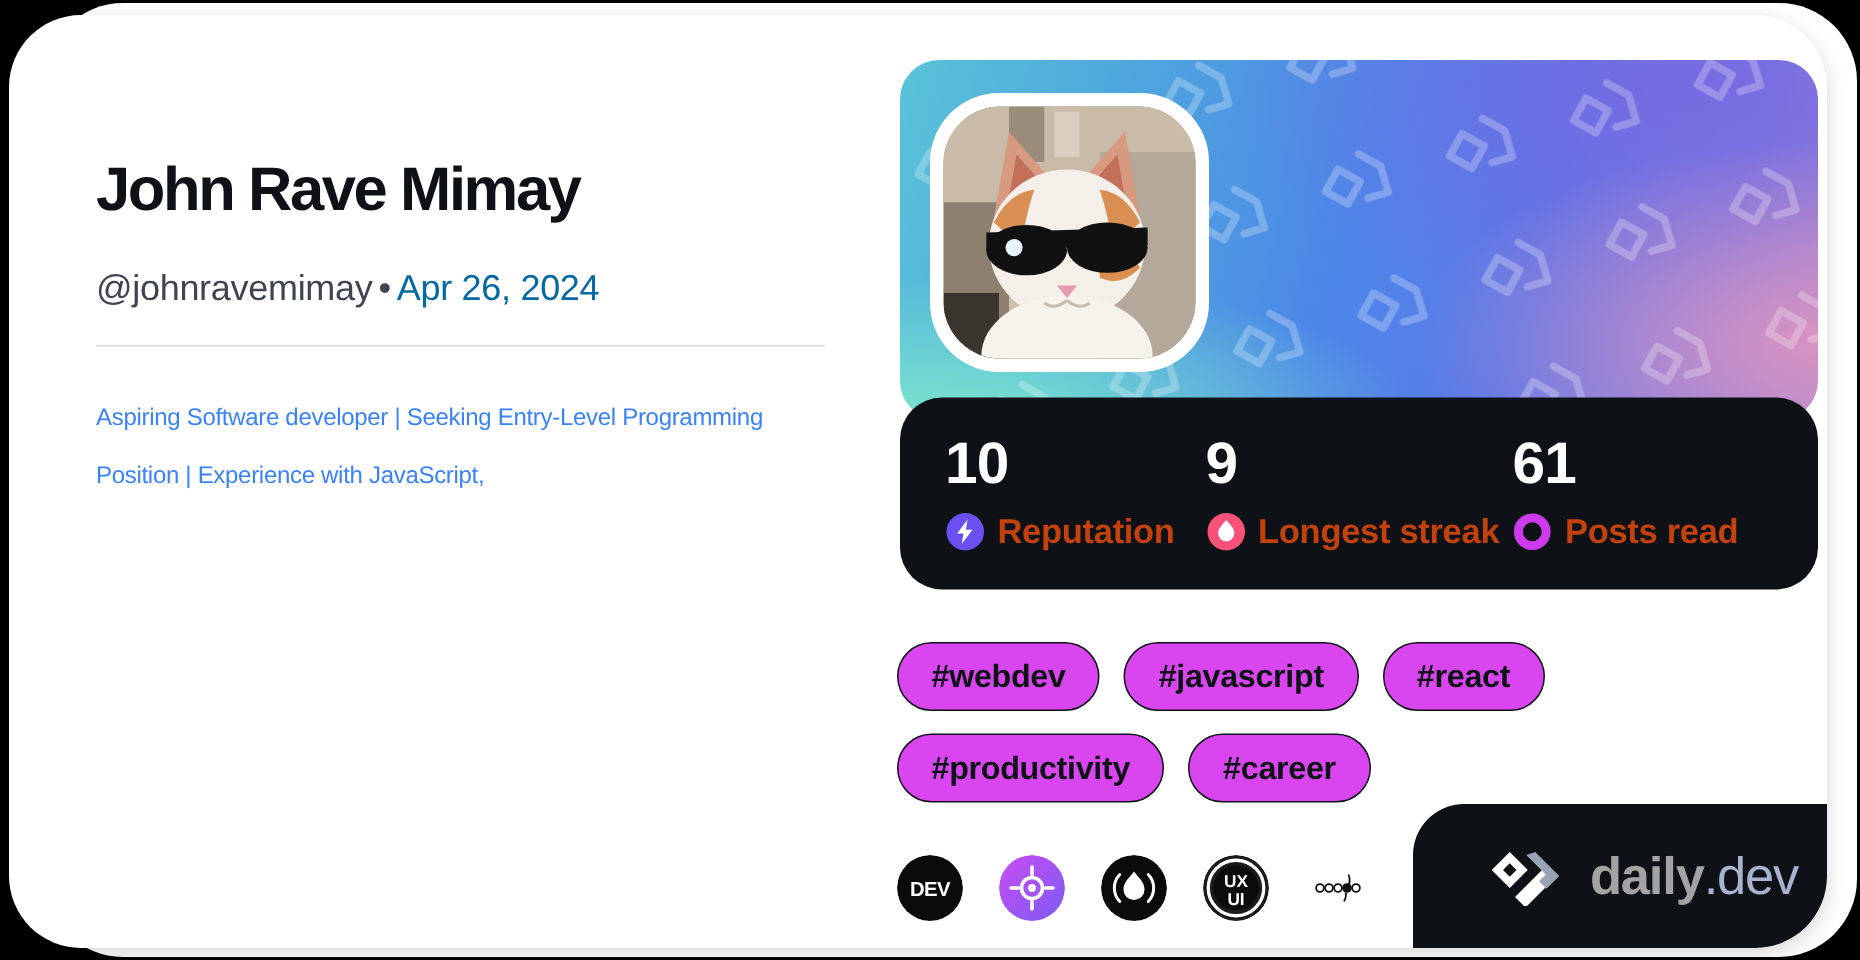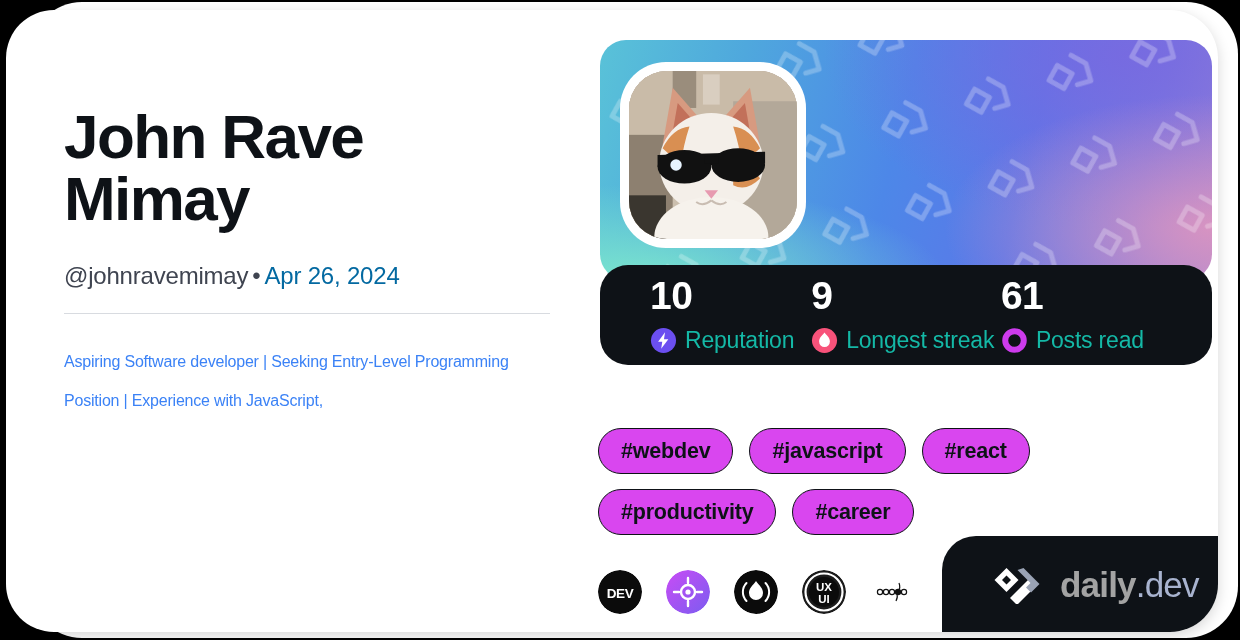--- a/index.html
+++ b/index.html
@@ -35,21 +35,21 @@
   }
 
   
   .left-col {
     position: absolute;
     left: 58px; top: 96px;
     width: 494px;
   }
 
   .display-name {
-    font-size: 62px;
+    font-size: 41px;
     font-weight: 700;
     line-height: 1.0;
     letter-spacing: -1.6px;
     color: #0e1217;
     max-width: 420px;
   }
 
   .meta-row {
     margin-top: 32px;
     font-size: 24px;
@@ -116,26 +116,26 @@
     border-radius: 38px;
     overflow: hidden;
     background: #8e7a68;
   }
   .avatar-img svg { position: absolute; inset: 0; width: 100%; height: 100%; }
 
   
   .stats-bar {
     position: absolute;
     left: 594px; top: 255px;
-    width: 612px; height: 100px;
+    width: 612px; height: 128px;
     background: #0e1217;
     border-radius: 28px;
     display: flex;
     align-items: center;
-    padding: 0 50px;
+    padding: 0 30px;
   }
   .stat { display: flex; flex-direction: column; justify-content: center; }
   .stat.s0 { width: 180px; }
   .stat.s1 { width: 212px; }
   .stat.s2 { width: 180px; }
 
   .stat-value {
     font-size: 39px;
     font-weight: 700;
     color: #ffffff;
@@ -144,23 +144,24 @@
   }
   .stat-label-row {
     margin-top: 12px;
     display: flex;
     align-items: center;
     gap: 8px;
   }
   .stat-icon { width: 27px; height: 27px; flex: 0 0 auto; }
   .stat-label {
     font-size: 23px;
-    color: #14b8a6;
+    color: #c2410c;
     letter-spacing: -0.2px;
     white-space: nowrap;
+    font-weight: bold;
   }
 
   
   .tags {
     position: absolute;
     left: 592px; top: 418px;
     width: 600px;
     display: flex;
     flex-wrap: wrap;
     gap: 15px 16px;

